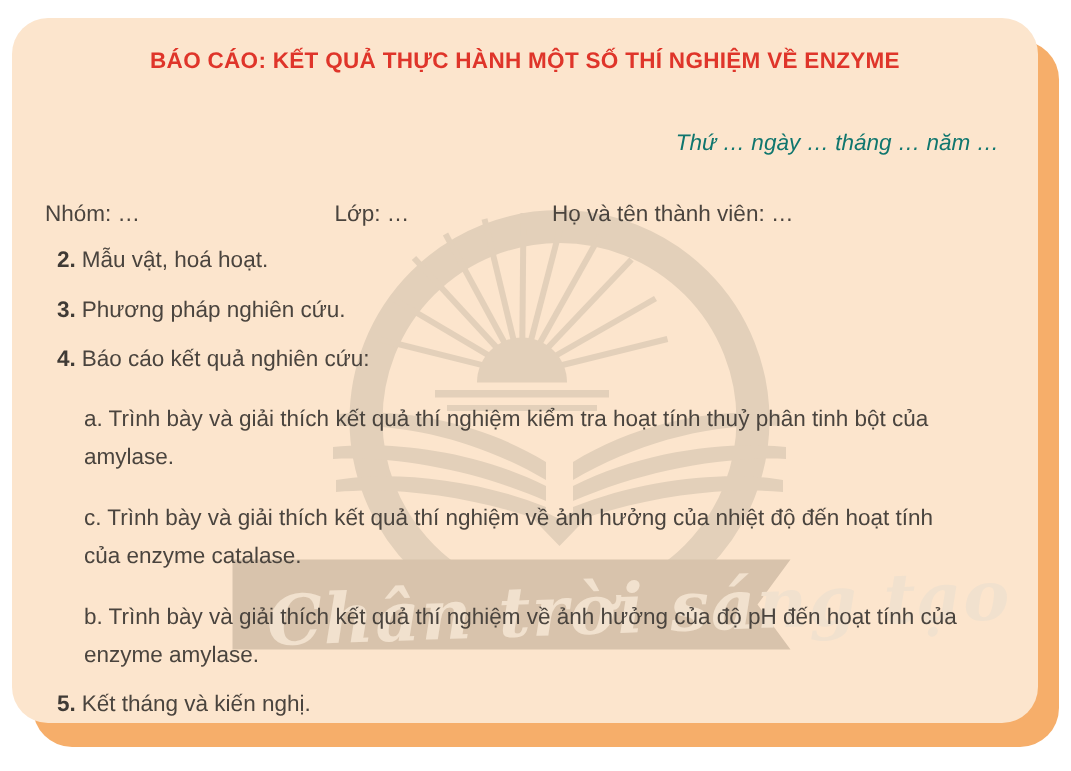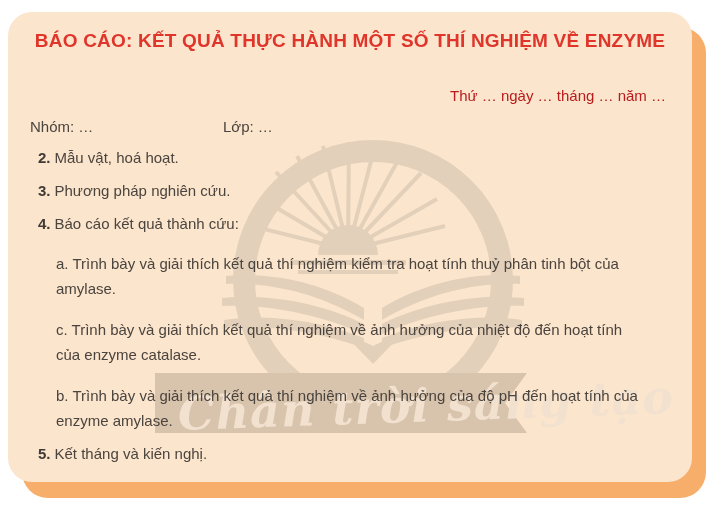--- a/index.html
+++ b/index.html
@@ -17,27 +17,27 @@
     border-radius:24px;background:#fce5cd;overflow:hidden;
   }
   .watermark-svg{position:absolute;left:0;top:0;width:684px;height:470px;}
   .card-content{
     position:absolute;left:0;top:0;width:684px;height:470px;
     box-sizing:border-box;padding:12px 22px 0 22px;
     color:#4a443e;font-size:15px;
   }
   .report-title{
     margin-top:6px;text-align:center;font-weight:bold;
-    font-size:19px;letter-spacing:.2px;color:#df352a;line-height:22px;
+    font-size:15px;letter-spacing:.2px;color:#df352a;line-height:22px;
   }
   .date-line{
-    margin-top:36px;text-align:right;
-    padding-right:4px;line-height:16px;color:#b91c1c;
+    margin-top:36px;text-align:right;font-style:italic;
+    padding-right:4px;line-height:16px;color:#0f766e;
   }
-  .group-row{position:relative;margin-top:14px;height:18px;line-height:18px;}
+  .group-row{position:relative;margin-top:30px;height:18px;line-height:18px;}
   .group-row .fld{position:absolute;top:0;white-space:nowrap;}
   .fld-nhom{left:0;}
   .fld-lop{left:193px;text-align:right;}
   .fld-members{left:338px;}
   .item{margin:11px 0 0 8px;line-height:22px;}
   .item .num{font-weight:bold;margin-right:4px;color:#3f3a35;}
   .sub{margin:16px 0 0 26px;line-height:25px;white-space:pre-line;width:625px;}
   .last-item{margin-top:10px;}
 </style>
 </head>
@@ -93,28 +93,29 @@
 
   <div class="card-content">
 
     <div class="report-title">BÁO CÁO: KẾT QUẢ THỰC HÀNH MỘT SỐ THÍ NGHIỆM VỀ ENZYME</div>
 
     <div class="date-line">Thứ … ngày … tháng … năm …</div>
 
     <div class="group-row">
       <span class="fld fld-nhom">Nhóm: …</span>
       <span class="fld fld-lop">Lớp: …</span>
+      <span class="fld fld-members">Họ và tên thành viên: …</span>
     </div>
 
 
     <p class="item"><span class="num">2.</span><span>Mẫu vật, hoá hoạt.</span></p>
 
     <p class="item"><span class="num">3.</span><span>Phương pháp nghiên cứu.</span></p>
 
-    <p class="item"><span class="num">4.</span><span>Báo cáo kết quả thành cứu:</span></p>
+    <p class="item"><span class="num">4.</span><span>Báo cáo kết quả nghiên cứu:</span></p>
 
     <p class="sub">a. Trình bày và giải thích kết quả thí nghiệm kiểm tra hoạt tính thuỷ phân tinh bột của
 amylase.</p>
     <p class="sub">c. Trình bày và giải thích kết quả thí nghiệm về ảnh hưởng của nhiệt độ đến hoạt tính
 của enzyme catalase.</p>
     <p class="sub">b. Trình bày và giải thích kết quả thí nghiệm về ảnh hưởng của độ pH đến hoạt tính của
 enzyme amylase.</p>
 
     <p class="item last-item"><span class="num">5.</span><span>Kết tháng và kiến nghị.</span></p>
 

